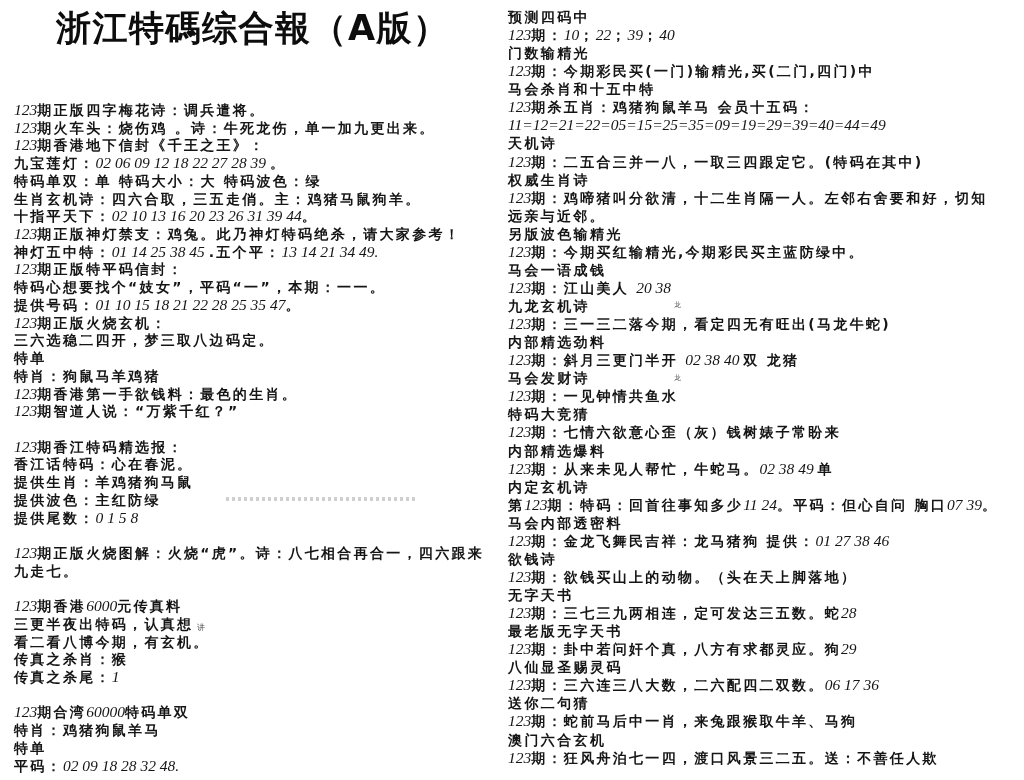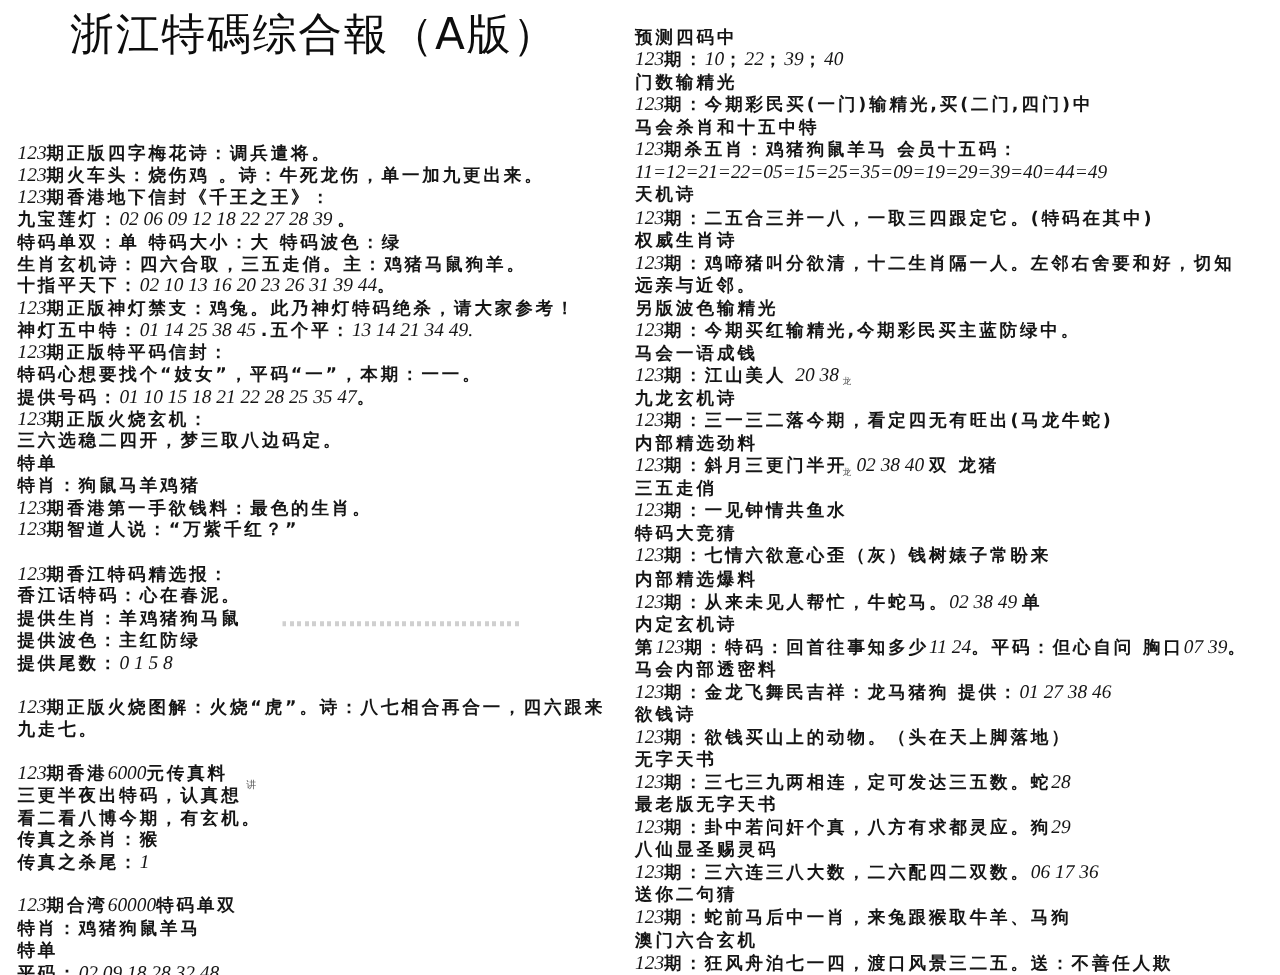--- a/index.html
+++ b/index.html
@@ -1,18 +1,18 @@
 <!DOCTYPE html>
 <html><head>
 <meta charset="utf-8">
 <style>
   html,body{margin:0;padding:0;background:#ffffff;}
   body{width:1024px;height:780px;position:relative;overflow:hidden;color:#151515;}
-  .title{position:absolute;left:56px;top:6px;font-family:"DejaVu Sans",sans-serif;font-weight:normal;font-size:35px;line-height:44px;letter-spacing:1.5px;white-space:nowrap;color:#0d0d0d;text-align:center;}
-  .col{position:absolute;margin-top:13px;}
+  .title{position:absolute;left:56px;top:6px;font-family:"DejaVu Sans",sans-serif;font-weight:bold;font-size:35px;line-height:44px;letter-spacing:1.5px;white-space:nowrap;color:#0d0d0d;text-align:center;}
+  .col{position:absolute;}
   .col-left{left:14px;top:101px;width:490px;}
   .col-right{left:508px;top:8px;width:510px;}
   .ln{height:17.72px;line-height:17.72px;white-space:nowrap;}
   .col-right .ln{height:18.07px;line-height:18.07px;}
   .blk + .blk{margin-top:17.72px;}
   .c{font-family:"DejaVu Sans",sans-serif;font-weight:bold;font-size:14px;letter-spacing:2.3px;}
   .n{font-family:Liberation Serif, serif;font-style:italic;font-size:15.5px;letter-spacing:0;}
   .h .c{letter-spacing:2.4px;}
   .mark{position:absolute;font-family:"DejaVu Sans",sans-serif;font-size:8px;color:#555;}
   .noise{position:absolute;left:226px;top:497px;width:190px;height:4px;opacity:.35;
@@ -99,21 +99,21 @@
 
   <div class="ln h"><span class="c">马会一语成钱</span></div>
   <div class="ln"><span class="n">123</span><span class="c">期：江山美人 </span><span class="n">20 38</span></div>
 
   <div class="ln h"><span class="c">九龙玄机诗</span></div>
   <div class="ln"><span class="n">123</span><span class="c">期：三一三二落今期，看定四无有旺出(马龙牛蛇)</span></div>
 
   <div class="ln h"><span class="c">内部精选劲料</span></div>
   <div class="ln"><span class="n">123</span><span class="c">期：斜月三更门半开 </span><span class="n">02 38 40 </span><span class="c">双 龙猪</span></div>
 
-  <div class="ln h"><span class="c">三五走俏</span></div>
+  <div class="ln h"><span class="c">马会发财诗</span></div>
   <div class="ln"><span class="n">123</span><span class="c">期：一见钟情共鱼水</span></div>
 
   <div class="ln h"><span class="c">特码大竞猜</span></div>
   <div class="ln"><span class="n">123</span><span class="c">期：七情六欲意心歪（灰）钱树婊子常盼来</span></div>
 
   <div class="ln h"><span class="c">内部精选爆料</span></div>
   <div class="ln"><span class="n">123</span><span class="c">期：从来未见人帮忙，牛蛇马。</span><span class="n">02 38 49 </span><span class="c">单</span></div>
 
   <div class="ln h"><span class="c">内定玄机诗</span></div>
   <div class="ln"><span class="c">第</span><span class="n">123</span><span class="c">期：特码：回首往事知多少</span><span class="n">11 24</span><span class="c">。平码：但心自问 胸口</span><span class="n">07 39</span><span class="c">。</span></div>

